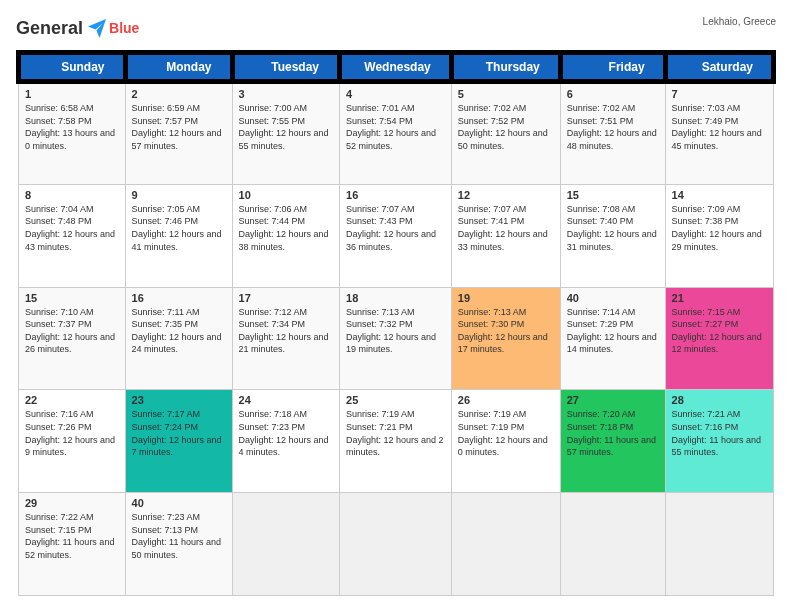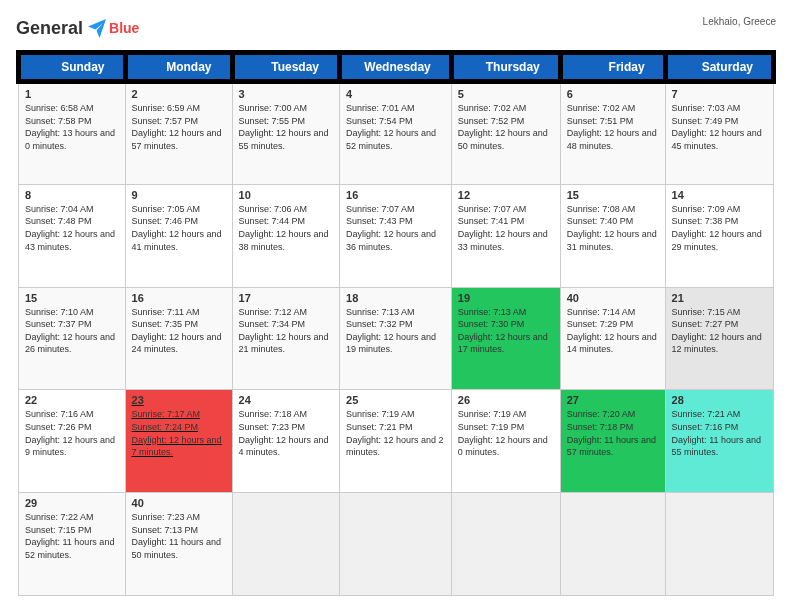--- a/index.html
+++ b/index.html
@@ -195,39 +195,39 @@
             <div class="day-info">Sunrise: 7:11 AM<br>Sunset: 7:35 PM<br>Daylight: 12 hours and 24 minutes.</div>
           </td>
           <td style="background: rgb(249, 249, 249);">
             <div class="day-number">17</div>
             <div class="day-info">Sunrise: 7:12 AM<br>Sunset: 7:34 PM<br>Daylight: 12 hours and 21 minutes.</div>
           </td>
           <td style="background: rgb(249, 249, 249);">
             <div class="day-number">18</div>
             <div class="day-info">Sunrise: 7:13 AM<br>Sunset: 7:32 PM<br>Daylight: 12 hours and 19 minutes.</div>
           </td>
-          <td style="background: #22c55e;">
+          <td style="background: #fdba74;">
             <div class="day-number">19</div>
             <div class="day-info">Sunrise: 7:13 AM<br>Sunset: 7:30 PM<br>Daylight: 12 hours and 17 minutes.</div>
           </td>
           <td style="background: rgb(249, 249, 249);">
             <div class="day-number">40</div>
             <div class="day-info">Sunrise: 7:14 AM<br>Sunset: 7:29 PM<br>Daylight: 12 hours and 14 minutes.</div>
           </td>
-          <td style="background: #e5e5e5;">
+          <td style="background: #ec4899;">
             <div class="day-number">21</div>
             <div class="day-info">Sunrise: 7:15 AM<br>Sunset: 7:27 PM<br>Daylight: 12 hours and 12 minutes.</div>
           </td>
         </tr>
         <tr style="background: rgb(255, 255, 255);">
           <td style="background: rgb(255, 255, 255);">
             <div class="day-number">22</div>
             <div class="day-info">Sunrise: 7:16 AM<br>Sunset: 7:26 PM<br>Daylight: 12 hours and 9 minutes.</div>
           </td>
-          <td style="background: #ef4444; text-decoration: underline;">
+          <td style="background: #14b8a6;">
             <div class="day-number">23</div>
             <div class="day-info">Sunrise: 7:17 AM<br>Sunset: 7:24 PM<br>Daylight: 12 hours and 7 minutes.</div>
           </td>
           <td style="background: rgb(255, 255, 255);">
             <div class="day-number">24</div>
             <div class="day-info">Sunrise: 7:18 AM<br>Sunset: 7:23 PM<br>Daylight: 12 hours and 4 minutes.</div>
           </td>
           <td style="background: rgb(255, 255, 255);">
             <div class="day-number">25</div>
             <div class="day-info">Sunrise: 7:19 AM<br>Sunset: 7:21 PM<br>Daylight: 12 hours and 2 minutes.</div>

